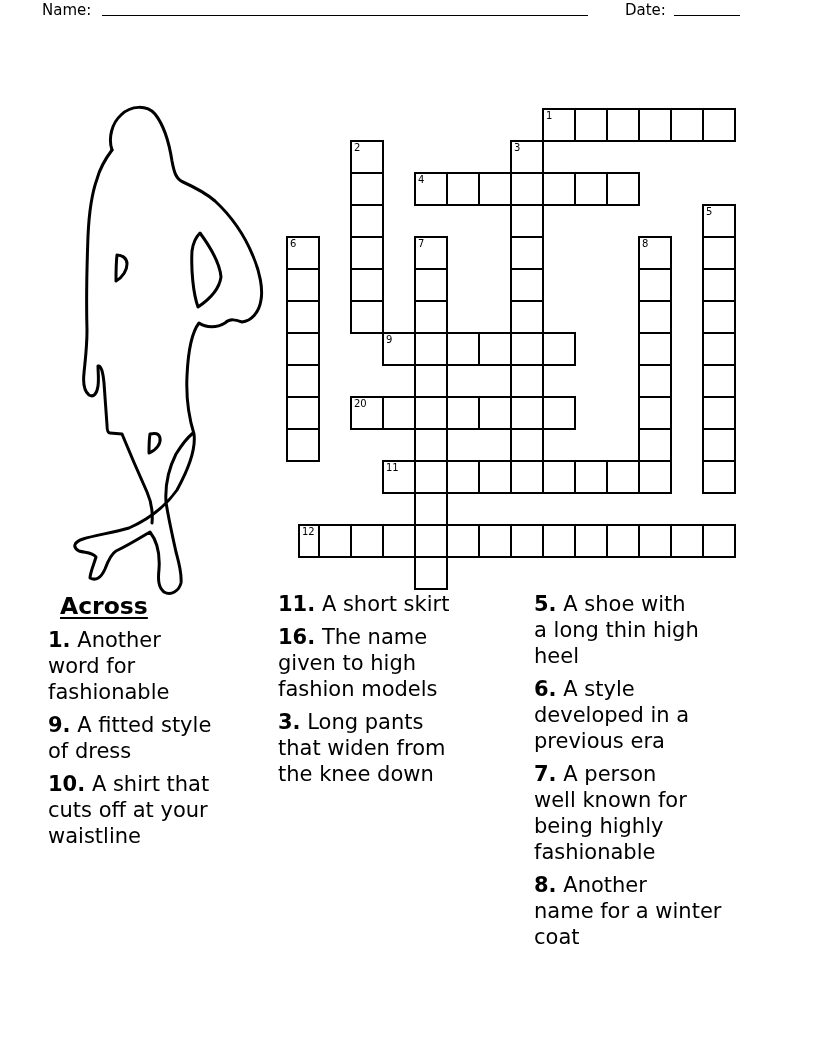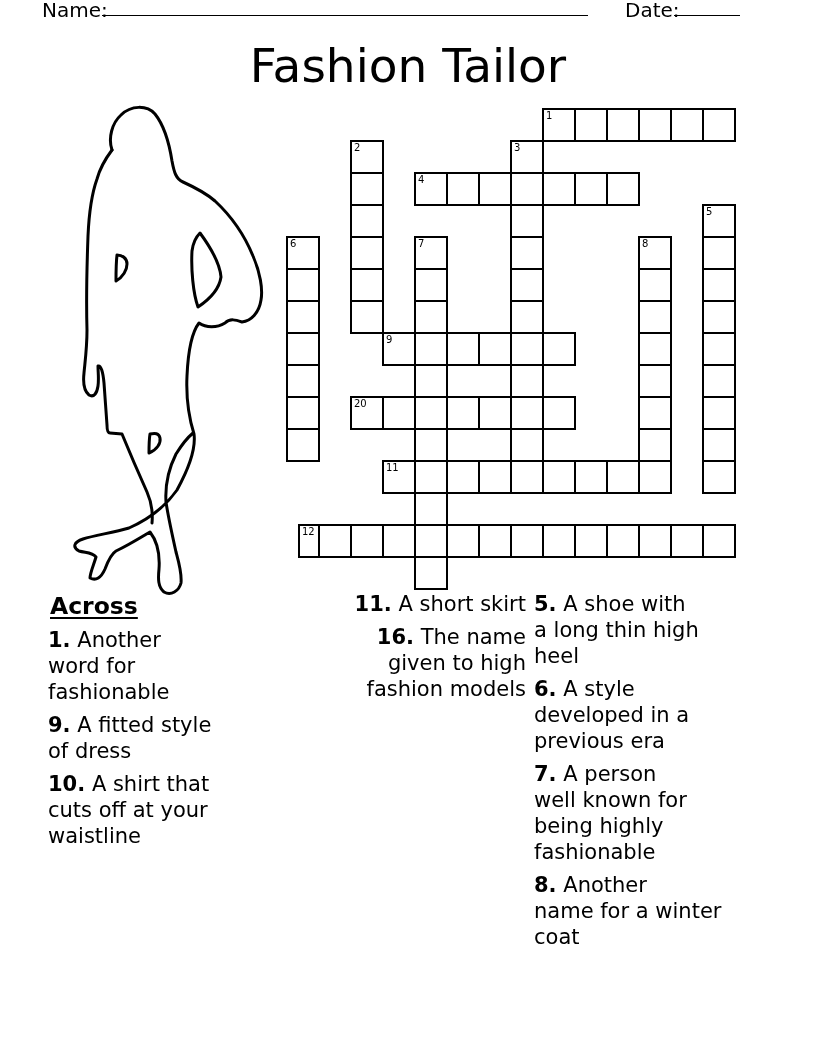--- a/index.html
+++ b/index.html
@@ -1,57 +1,56 @@
 <!DOCTYPE html>
 <html><head>
 <meta charset="utf-8">
 <style>
   html,body{margin:0;padding:0;background:#fff;}
   .page{position:relative;width:816px;height:1056px;background:#fff;overflow:hidden;
         font-family:"DejaVu Sans","Liberation Sans",sans-serif;color:#000;}
   
-  .toplabel{position:absolute;font-size:20px;line-height:18px;}
+  .toplabel{position:absolute;font-size:15px;line-height:18px;}
   #name-label{left:42px;top:1px;}
   #date-label{left:625px;top:1px;}
   .write-line{position:absolute;border-bottom:1.6px solid #000;height:15px;}
   #name-line{left:102px;top:0;width:486px;}
   #date-line{left:674px;top:0;width:66px;}
   
   .title{position:absolute;left:0;top:38px;width:816px;text-align:center;
          font-size:47px;line-height:56px;font-weight:400;}
   
   .figure-svg{position:absolute;left:58px;top:100px;}
   .figure-svg path{fill:none;stroke:#000;stroke-width:3;stroke-linecap:round;stroke-linejoin:round;}
   
   .grid{position:absolute;left:286px;top:108px;width:450px;height:482px;}
   .cell{position:absolute;width:34px;height:34px;box-sizing:border-box;
         border:2px solid #000;background:#fff;}
   .cellnum{position:absolute;top:0px;left:2px;font-size:10px;line-height:12px;}
   
   .clue-col{position:absolute;top:591px;font-size:21px;line-height:26px;}
   #col1{left:48px;width:208px;}
-  #col2{left:304px;width:222px;text-align:right;}
+  #col2{left:278px;width:222px;}
   #col3{left:534px;width:236px;}
-  .clue-col h2{margin:0 0 6px 2px;font-size:23.5px;line-height:30px;font-weight:bold;
+  .clue-col h2{margin:0 0 6px 12px;font-size:23.5px;line-height:30px;font-weight:bold;
                text-decoration:underline;text-decoration-thickness:2px;text-underline-offset:3px;}
   .clue{margin:0 0 7px 0;}
   .clue b{font-weight:bold;}
   .ct{white-space:pre-line;}
 </style>
 </head>
 <body>
 
 <div class="page">
 
   <span class="toplabel" id="name-label">Name:</span>
   <div class="write-line" id="name-line"></div>
   <span class="toplabel" id="date-label">Date:</span>
   <div class="write-line" id="date-line"></div>
 
-  <div class="title">Fashion Tailor</div>
 
   <svg class="figure-svg" width="212" height="500" viewBox="58 100 212 500" aria-hidden="true">
     <path d="M 112,150
       C 108,138 112,123 121,115 C 131,105 147,105 155,114 C 163,124 169,142 172,161
       C 174,172 176,179 183,182 C 194,187 207,194 215,201 C 229,214 244,234 253,256
       C 260,272 263,289 261,300 C 259,313 251,321 242,322 C 236,320 230,318 225,323
       C 217,328 206,328 199,323 C 192,332 188,353 187,376 C 186,397 189,418 194,434
       C 196,449 188,470 177,490 C 165,507 147,520 129,528 C 112,533 95,535 83,539
       C 74,542 72,547 79,551 C 86,553 92,552 96,557 C 94,564 90,573 90,578
       C 96,581 101,578 105,569 C 108,561 111,554 116,551 C 127,546 140,538 150,532
@@ -202,20 +201,23 @@
     <p class="clue"><b>10.</b> <span class="ct">A shirt that
 cuts off at your
 waistline</span></p>
   </div>
 
   <div class="clue-col" id="col2">
     <p class="clue"><b>11.</b> <span class="ct">A short skirt</span></p>
     <p class="clue"><b>16.</b> <span class="ct">The name
 given to high
 fashion models</span></p>
+    <p class="clue"><b>3.</b> <span class="ct">Long pants
+that widen from
+the knee down</span></p>
   </div>
 
   <div class="clue-col" id="col3">
     <p class="clue"><b>5.</b> <span class="ct">A shoe with
 a long thin high
 heel</span></p>
     <p class="clue"><b>6.</b> <span class="ct">A style
 developed in a
 previous era</span></p>
     <p class="clue"><b>7.</b> <span class="ct">A person

